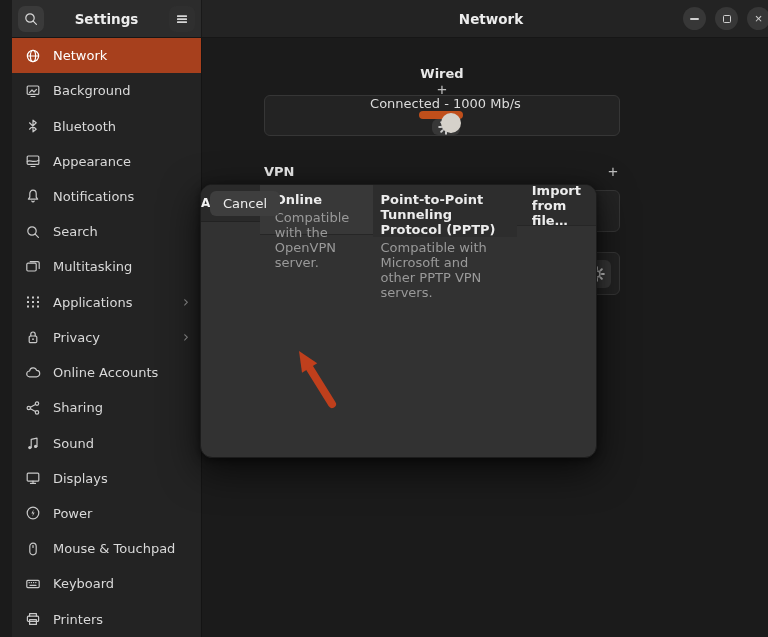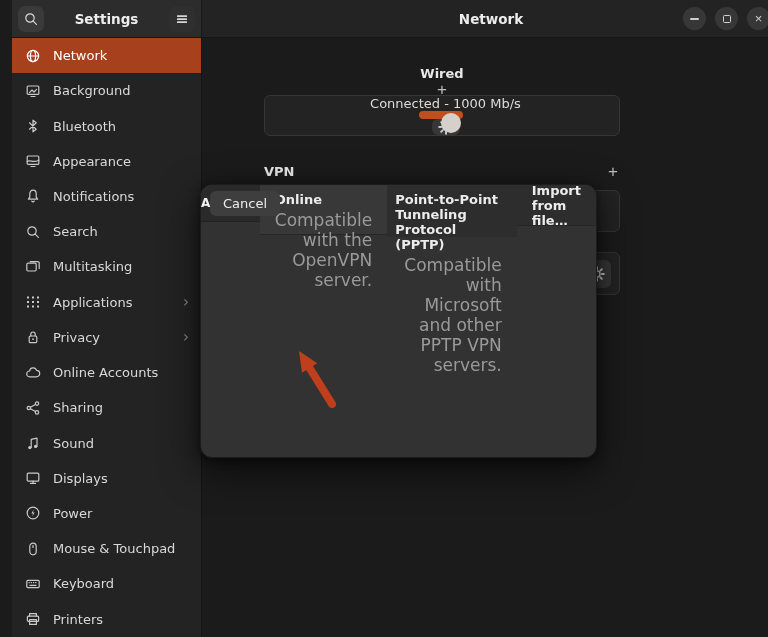--- a/index.html
+++ b/index.html
@@ -57,21 +57,21 @@
   .dialog-header { height:37px; background:#2a2a2a; border-bottom:1px solid #222222; position:relative; flex:0 0 auto; }
   .cancel-btn { position:absolute; left:9px; top:6px; height:25px; padding:0 13px; border:none; border-radius:6px;
     background:#3e3e3e; color:#ececec; font-size:13px; font-family:inherit; cursor:pointer; }
   .dialog-title { line-height:37px; text-align:center; font-size:12px; font-weight:bold; color:#f2f2f2; }
   .vpn-row { padding:7px 15px 0 15px; cursor:pointer; }
   .row-openvpn { height:50px; background:#383838; border-bottom:1px solid #262626; }
   .list-gap { height:8px; background:#272727; border-bottom:1px solid #232323; }
   .row-pptp { height:52px; background:#2d2d2d;padding-left:8px; }
   .row-import { height:41px; background:#2d2d2d; border-bottom:1px solid #262626; display:flex; align-items:center; padding:0 15px; }
   .row-title { font-size:13px; font-weight:bold; color:#ececec; }
-  .row-sub { font-size:17px; color:#9a9a9a; margin-top:3px;text-align:right; }
+  .row-sub { font-size:13px; color:#9a9a9a; margin-top:3px; }
   .dialog-filler { flex:1; background:#323232; }
 
   
   .arrow-overlay { position:absolute; top:0; left:0; width:768px; height:637px; z-index:9; pointer-events:none; }
   .arrow-line { stroke:var(--arrow,#bf3f1c); stroke-width:8; stroke-linecap:round; }
   .arrow-head { fill:var(--arrow,#bf3f1c); }
 
   .icon-stroke { stroke:currentColor; fill:none; stroke-width:1.2; stroke-linecap:round; stroke-linejoin:round; }
   .icon-fill { fill:currentColor; stroke:none; }
 </style>

